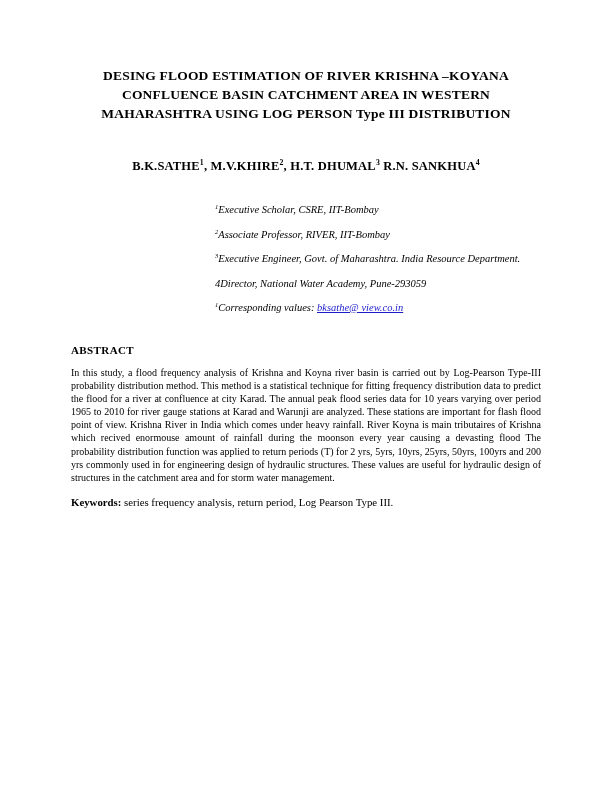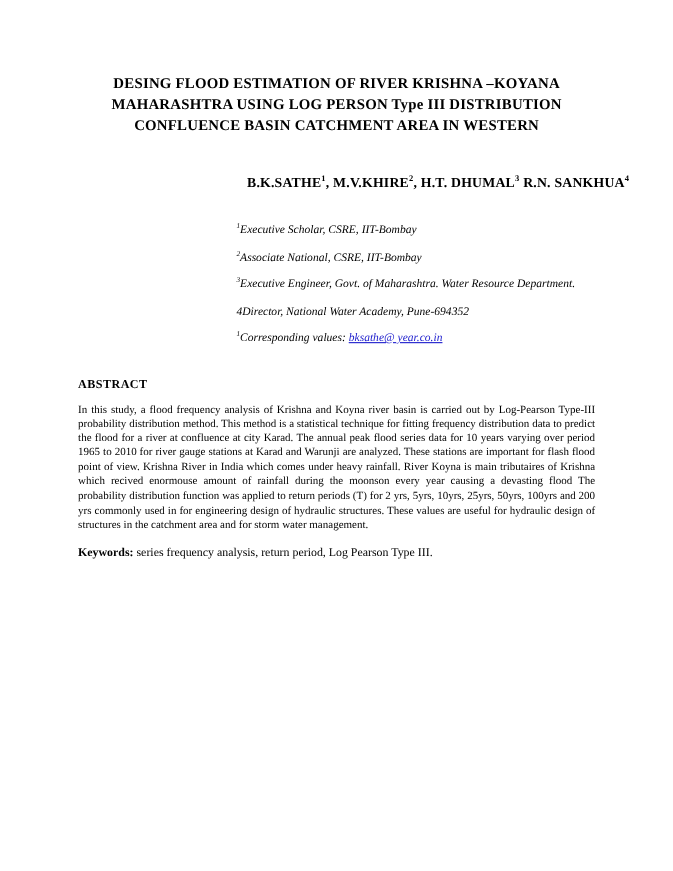--- a/index.html
+++ b/index.html
@@ -25,21 +25,21 @@
     font-weight: bold;
     font-size: 13.5px;
     line-height: 19px;
     letter-spacing: 0.2px;
   }
   .authors-line {
     position: absolute;
     top: 159px;
     left: 40px;
     right: 40px;
-    text-align: right;
+    text-align: center;
     font-weight: bold;
     font-size: 12.5px;
     letter-spacing: 0.2px;
   }
   sup {
     font-size: 0.62em;
     line-height: 0;
   }
   .affiliations {
     position: absolute;
@@ -84,34 +84,34 @@
     text-align: center;
   }
 </style>
 </head>
 <body>
 
 <div class="page">
 
   <div class="title-block">
     <div>DESING FLOOD ESTIMATION OF RIVER KRISHNA –KOYANA</div>
+    <div>CONFLUENCE BASIN CATCHMENT AREA IN WESTERN</div>
     <div>MAHARASHTRA USING LOG PERSON Type III DISTRIBUTION</div>
-    <div>CONFLUENCE BASIN CATCHMENT AREA IN WESTERN</div>
   </div>
 
   <div class="authors-line">
     <span>B.K.SATHE</span><sup>1</sup><span>, M.V.KHIRE</span><sup>2</sup><span>, H.T. DHUMAL</span><sup>3</sup><span> R.N. SANKHUA</span><sup>4</sup>
   </div>
 
   <div class="affiliations">
     <div class="affil-line"><sup>1</sup><span>Executive Scholar, CSRE, IIT-Bombay</span></div>
-    <div class="affil-line"><sup>2</sup><span>Associate National, CSRE, IIT-Bombay</span></div>
-    <div class="affil-line"><sup>3</sup><span>Executive Engineer, Govt. of Maharashtra. Water Resource Department.</span></div>
-    <div class="affil-line"><sup></sup><span>4Director, National Water Academy, Pune-694352</span></div>
-    <div class="affil-line"><sup>1</sup><span>Corresponding values: </span><a class="email-link">bksathe@ year.co.in</a></div>
+    <div class="affil-line"><sup>2</sup><span>Associate Professor, RIVER, IIT-Bombay</span></div>
+    <div class="affil-line"><sup>3</sup><span>Executive Engineer, Govt. of Maharashtra. India Resource Department.</span></div>
+    <div class="affil-line"><sup></sup><span>4Director, National Water Academy, Pune-293059</span></div>
+    <div class="affil-line"><sup>1</sup><span>Corresponding values: </span><a class="email-link">bksathe@ view.co.in</a></div>
   </div>
 
   <div class="abstract-section">
     <div class="abstract-heading">ABSTRACT</div>
     <div class="abstract-body">In this study, a flood frequency analysis of Krishna and Koyna river basin is carried out by Log-Pearson Type-III probability distribution method. This method is a statistical technique for fitting frequency distribution data to predict the flood for a river at confluence at city Karad. The annual peak flood series data for 10 years varying over period 1965 to 2010 for river gauge stations at Karad and Warunji are analyzed. These stations are important for flash flood point of view. Krishna River in India which comes under heavy rainfall. River Koyna is main tributaires of Krishna which recived enormouse amount of rainfall during the moonson every year causing a devasting flood The probability distribution function was applied to return periods (T) for 2 yrs, 5yrs, 10yrs, 25yrs, 50yrs, 100yrs and 200 yrs commonly used in for engineering design of hydraulic structures. These values are useful for hydraulic design of structures in the catchment area and for storm water management.</div>
     <div class="keywords-line">
       <span class="keywords-label">Keywords:</span><span> series frequency analysis, return period, Log Pearson  Type III.</span>
     </div>
   </div>
 

